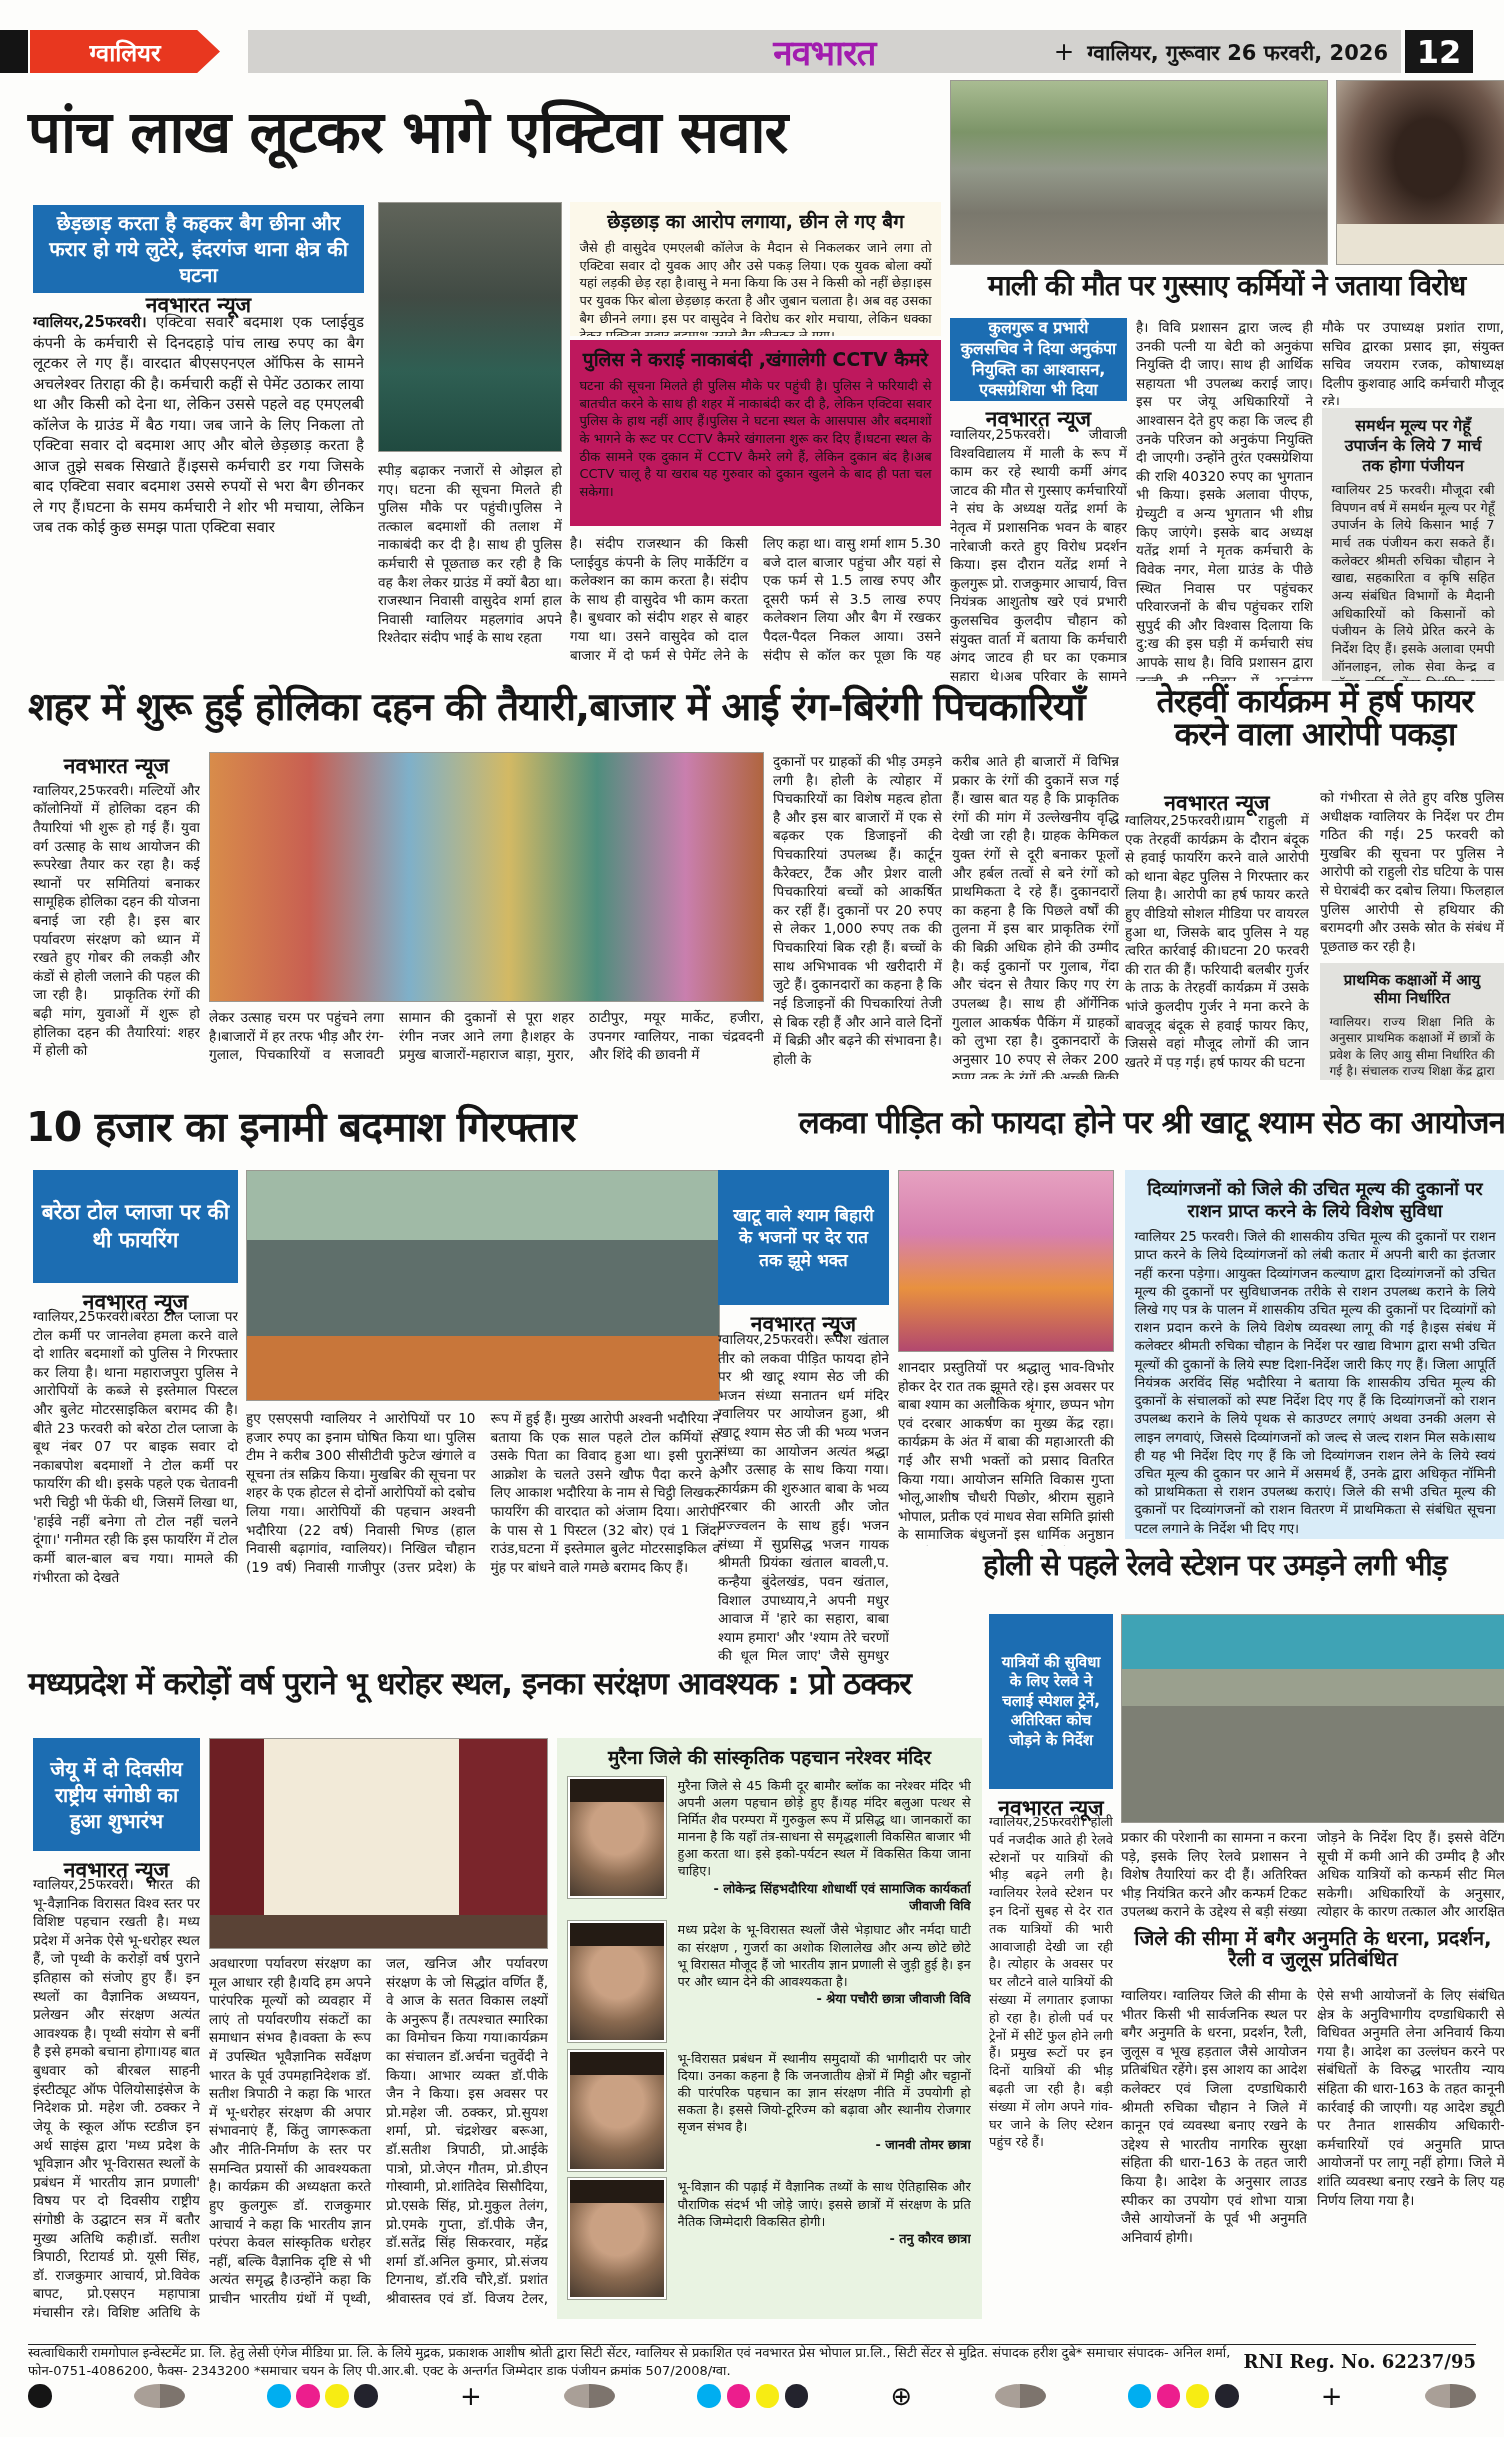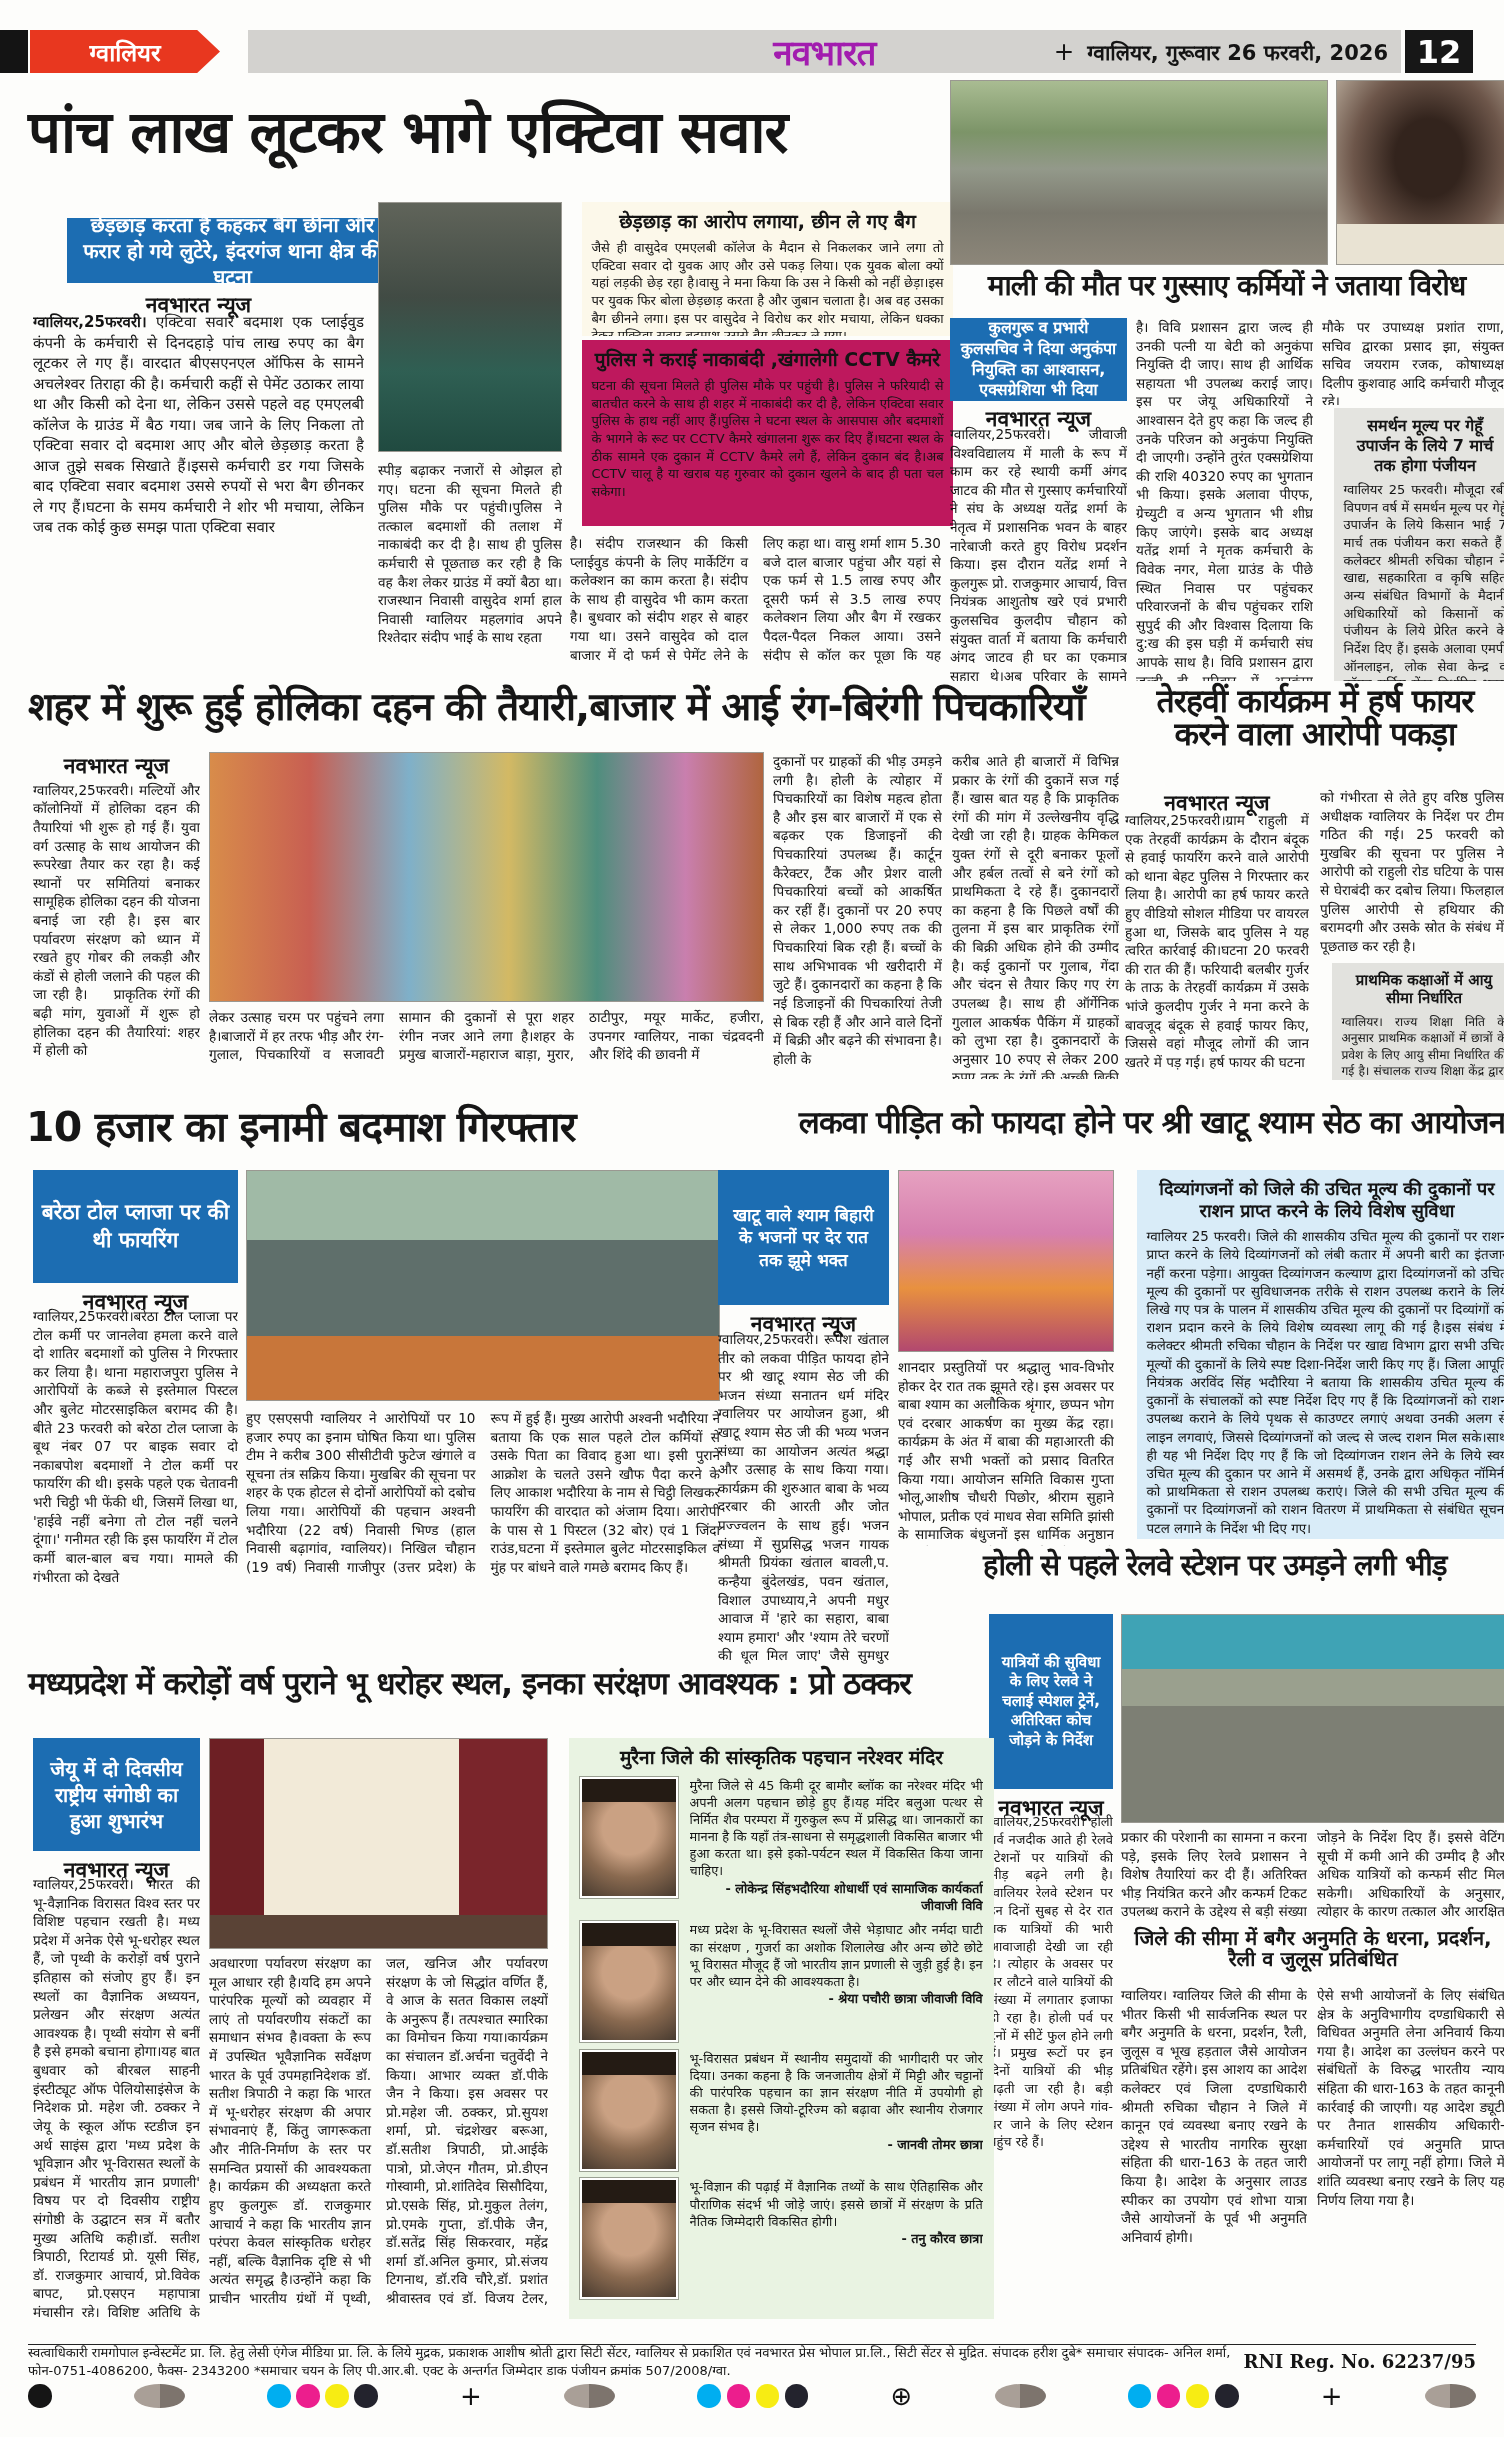--- a/index.html
+++ b/index.html
@@ -18,21 +18,21 @@
   .cross-glyph{font-size:24.5px;font-weight:400;}
   #mast-page{left:1405px;top:30px;width:68px;height:43px;background:#171717;color:#fff;display:flex;
              align-items:center;justify-content:center;font-weight:800;font-size:32px;}
   
   .headline{font-weight:800;color:#161616;letter-spacing:-0.9px;line-height:1.04;}
   .kicker{background:#1c6db2;color:#fff;font-weight:700;text-align:center;display:flex;
           align-items:center;justify-content:center;padding:5.6px 7.5px;box-sizing:border-box;line-height:1.3;}
   .byline{font-weight:700;text-align:center;font-size:21px;}
   .txt{font-size:13.6px;line-height:1.37;text-align:justify;overflow:hidden;}
   .txt .dateline{font-weight:700;}
-  .panel{box-sizing:border-box;padding:7.5px 9.4px;overflow:hidden;margin-left:12px;}
+  .panel{box-sizing:border-box;padding:7.5px 9.4px;overflow:hidden;}
   .panel h3{margin:0 0 5.6px 0;text-align:center;font-size:19px;line-height:1.25;}
   .panel p{margin:0;font-size:13px;line-height:1.36;text-align:justify;}
   .cols2{column-count:2;column-gap:15px;}
   .cols3{column-count:3;column-gap:15px;}
   .photo{border:0.9px solid #9a9891;box-sizing:border-box;}
   .crowd-overlay{background-image:repeating-linear-gradient(90deg,rgba(15,25,18,.28) 0 12.2px,rgba(0,0,0,0) 12.2px 32px);}
   
   #photo-protest{left:950px;top:80px;width:378px;height:185px;
     background:linear-gradient(180deg,#a9bc92 0%,#7c9468 28%,#93998a 48%,#7a786d 72%,#8c8679 100%);}
   #photo-deceased{left:1336px;top:80px;width:169px;height:185px;
@@ -46,21 +46,21 @@
   #photo-bhajan{left:898px;top:1170px;width:216px;height:182px;
     background:linear-gradient(180deg,#e6a1c0 0%,#d67fae 35%,#e8913f 65%,#b2486f 100%);}
   #photo-station{left:1121px;top:1614px;width:384px;height:209px;
     background:linear-gradient(180deg,#3fa3b5 0 26%,#9aa08e 26% 44%,#7d7f74 44% 100%);}
   #photo-seminar{left:209px;top:1738px;width:339px;height:211px;
     background:linear-gradient(0deg,#5a4336 0 16%,rgba(0,0,0,0) 16%),linear-gradient(90deg,#6d1f24 0 16%,#f2ead8 16% 74%,#7a252b 74% 100%);}
   .portrait{width:94px;height:117px;border:2.8px solid #fff;outline:0.9px solid #9aa092;flex:none;
     background:linear-gradient(180deg,#241b14 0 20%,rgba(0,0,0,0) 20%),radial-gradient(circle at 50% 42%,#caa183 0 32%,#8a6a50 60%,#473a2f 100%);}
   
   #lead-headline{left:28px;top:102px;width:914px;height:94px;font-size:58px;}
-  #kicker-lead{left:33px;top:218px;width:331px;height:65px;font-size:20px;margin-left:34px;}
+  #kicker-lead{left:33px;top:205px;width:331px;height:88px;font-size:20px;}
   #lead-byline{left:33px;top:290px;width:331px;}
   #lead-legA{left:33px;top:312px;width:331px;height:369px;font-size:15px;}
   #box-chhed{left:570px;top:202px;width:371px;height:134px;background:#fcf8ea;}
   #box-police{left:570px;top:340px;width:371px;height:186px;background:#be185d;}
   #lead-legB{left:378px;top:461px;width:184px;height:220px;}
   #lead-legCD{left:570px;top:534px;width:371px;height:147px;}
   
   #mali-headline{left:948px;top:271px;width:557px;height:41px;font-size:28px;text-align:center;}
   #kicker-mali{left:950px;top:318px;width:177px;height:83px;font-size:16px;}
   #mali-byline{left:950px;top:404px;width:177px;}

